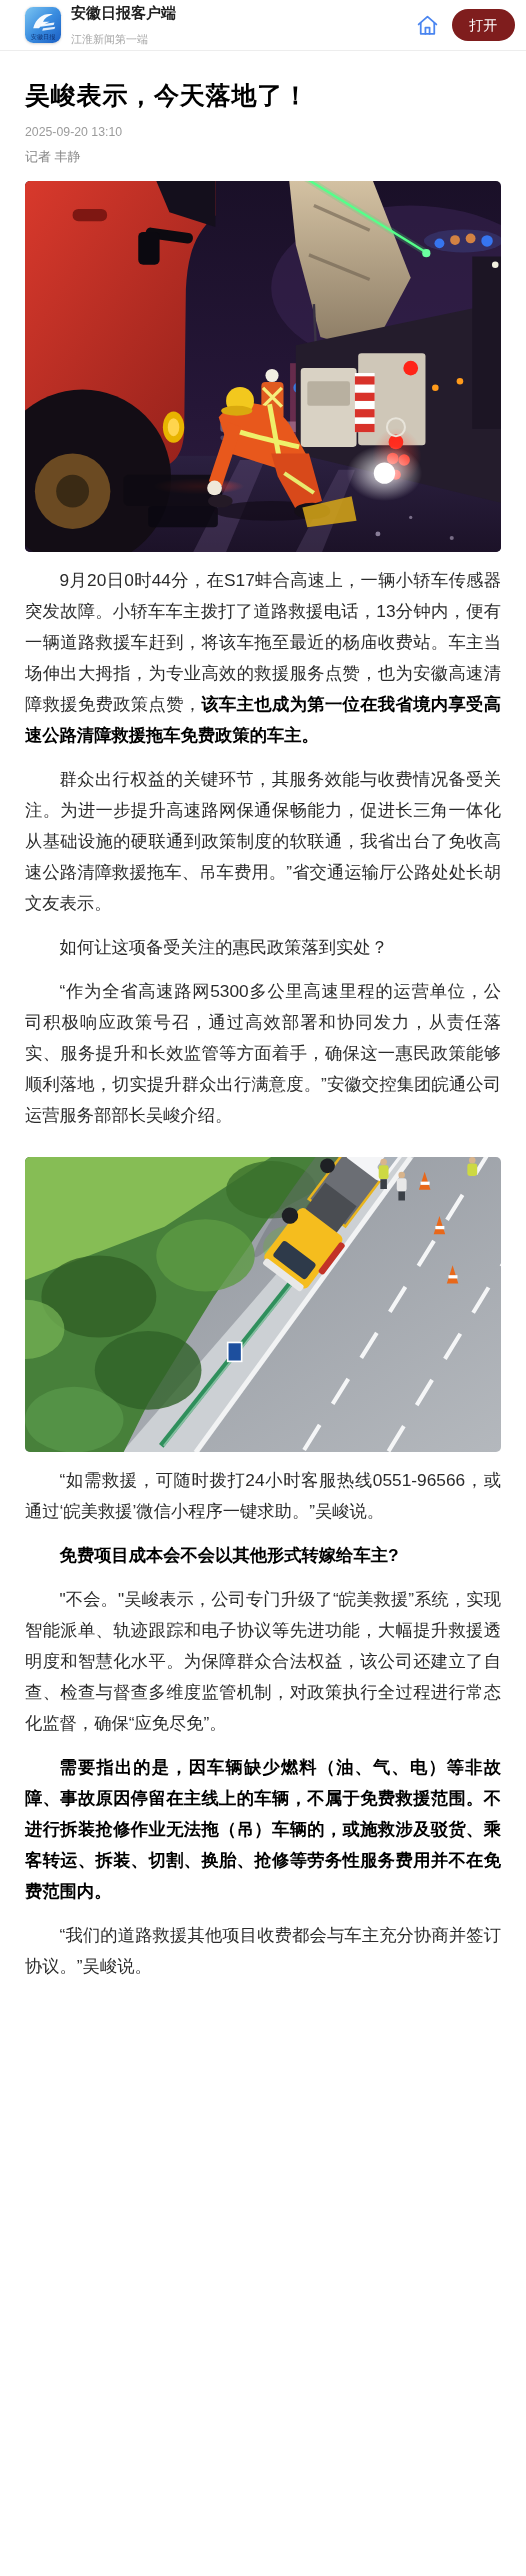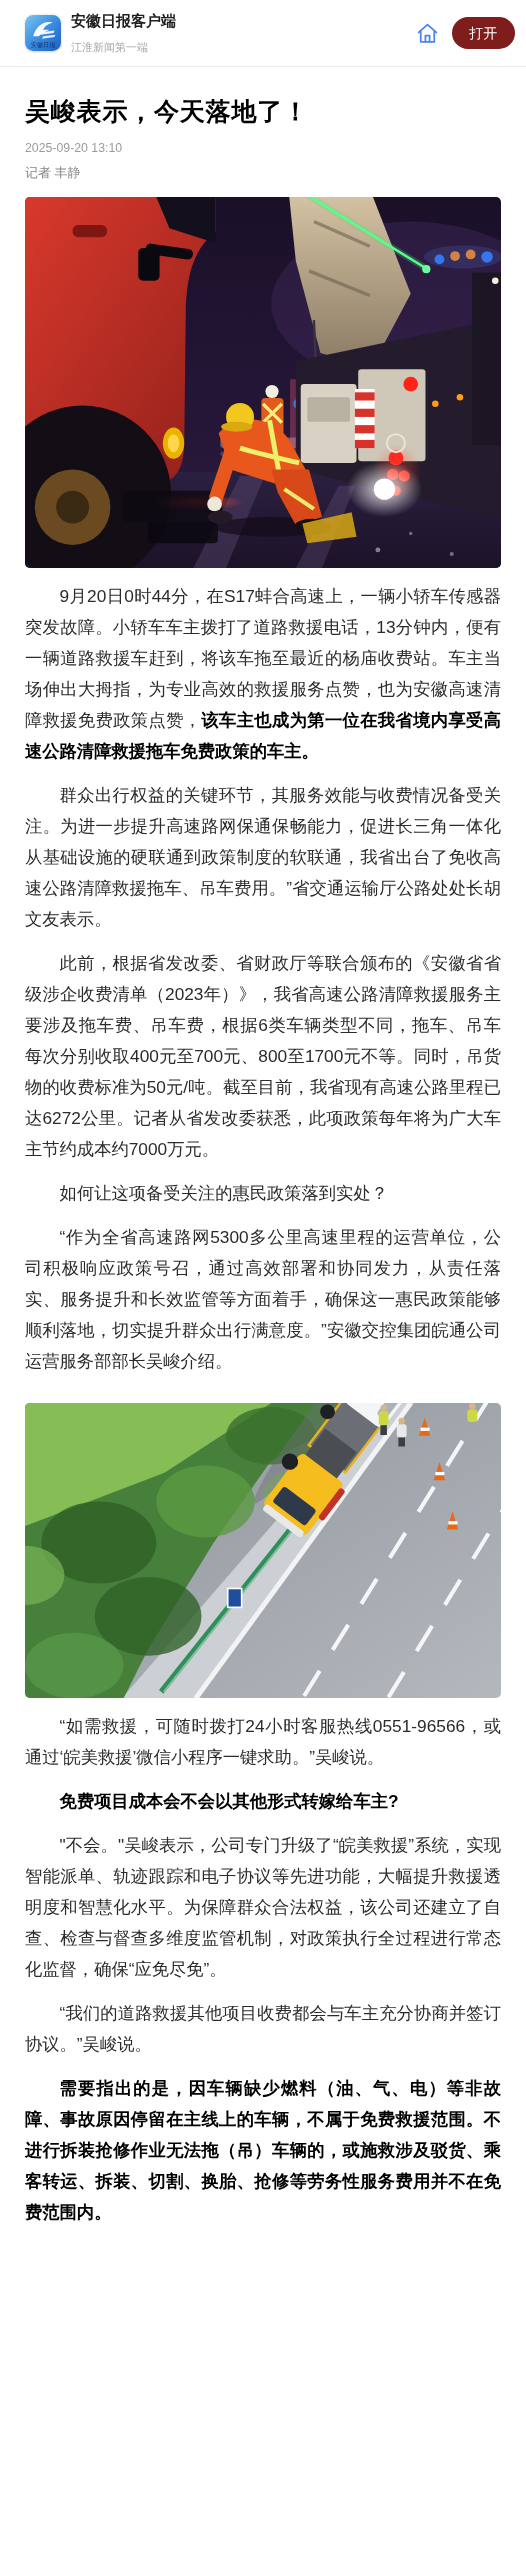--- a/index.html
+++ b/index.html
@@ -4,21 +4,21 @@
 <style>
   * { box-sizing: border-box; margin: 0; padding: 0; }
   html,body { background:#fff; }
   body {
     width: 526px;
     font-family: "Liberation Sans", "DejaVu Sans", sans-serif;
     color: #2b2b2b;
   }
   
   .app-header {
-    height: 67px;
+    height: 51px;
     display: flex;
     align-items: center;
     padding: 0 11.5px 0 25px;
     background: #fff;
     border-bottom: 0.8px solid #ededed;
   }
   .app-icon {
     width: 36px; height: 36px; border-radius: 8.2px; flex: none;
     background: linear-gradient(135deg, #7cc5f2 0%, #3a8de0 50%, #1b5fc4 100%);
     position: relative; overflow: hidden;
@@ -214,21 +214,20 @@
       <polygon points="248,294 264,300 240,372 224,366" fill="#e8581c"></polygon>
       <circle cx="231" cy="374" r="9" fill="#efe8da"></circle>
       <ellipse cx="238" cy="390" rx="15" ry="8" fill="#241a26"></ellipse>
       <polygon points="338,398 398,384 404,414 344,422" fill="#d8a818" opacity="0.85"></polygon>
     </svg>
   </figure>
 
   <div id="body1">
       <p class="para"><span>9月20日0时44分，在S17蚌合高速上，一辆小轿车传感器突发故障。小轿车车主拨打了道路救援电话，13分钟内，便有一辆道路救援车赶到，将该车拖至最近的杨庙收费站。车主当场伸出大拇指，为专业高效的救援服务点赞，也为安徽高速清障救援免费政策点赞，</span><span class="b">该车主也成为第一位在我省境内享受高速公路清障救援拖车免费政策的车主。</span></p>
       <p class="para"><span>群众出行权益的关键环节，其服务效能与收费情况备受关注。为进一步提升高速路网保通保畅能力，促进长三角一体化从基础设施的硬联通到政策制度的软联通，我省出台了免收高速公路清障救援拖车、吊车费用。”省交通运输厅公路处处长胡文友表示。</span></p>
-      <p class="para"><span>此前，根据省发改委、省财政厅等联合颁布的《安徽省省级涉企收费清单（2023年）》，我省高速公路清障救援服务主要涉及拖车费、吊车费，根据6类车辆类型不同，拖车、吊车每次分别收取400元至700元、800至1700元不等。同时，吊货物的收费标准为50元/吨。截至目前，我省现有高速公路里程已达6272公里。记者从省发改委获悉，此项政策每年将为广大车主节约成本约7000万元。</span></p>
       <p class="para"><span>如何让这项备受关注的惠民政策落到实处？</span></p>
       <p class="para"><span>“作为全省高速路网5300多公里高速里程的运营单位，公司积极响应政策号召，通过高效部署和协同发力，从责任落实、服务提升和长效监管等方面着手，确保这一惠民政策能够顺利落地，切实提升群众出行满意度。”安徽交控集团皖通公司运营服务部部长吴峻介绍。</span></p>
     </div>
 
   <figure class="photo photo2">
     <svg viewBox="0 0 580 360">
       <defs>
         <linearGradient id="dayroad" x1="0" y1="0" x2="1" y2="1">
           <stop offset="0" stop-color="#8e939b"></stop>
             <stop offset="1" stop-color="#b4b8bd"></stop>
@@ -292,18 +291,18 @@
         <circle cx="545" cy="4" r="4" fill="#d8b48c"></circle>
           <rect x="539" y="8" width="12" height="15" rx="3" fill="#cdd943"></rect>
       </g>
     </svg>
   </figure>
 
   <div id="body2">
       <p class="para"><span>“如需救援，可随时拨打24小时客服热线0551-96566，或通过‘皖美救援’微信小程序一键求助。”吴峻说。</span></p>
       <p class="para"><span class="b">免费项目成本会不会以其他形式转嫁给车主?</span></p>
       <p class="para"><span>"不会。"吴峻表示，公司专门升级了“皖美救援”系统，实现智能派单、轨迹跟踪和电子协议等先进功能，大幅提升救援透明度和智慧化水平。为保障群众合法权益，该公司还建立了自查、检查与督查多维度监管机制，对政策执行全过程进行常态化监督，确保“应免尽免”。</span></p>
+      <p class="para"><span class="b">需要指出的是，因车辆缺少燃料（油、气、电）等非故障、事故原因停留在主线上的车辆，不属于免费救援范围。不进行拆装抢修作业无法拖（吊）车辆的，或施救涉及驳货、乘客转运、拆装、切割、换胎、抢修等劳务性服务费用并不在免费范围内。</span></p>
       <p class="para"><span>“我们的道路救援其他项目收费都会与车主充分协商并签订协议。”吴峻说。</span></p>
-      <p class="para"><span class="b">需要指出的是，因车辆缺少燃料（油、气、电）等非故障、事故原因停留在主线上的车辆，不属于免费救援范围。不进行拆装抢修作业无法拖（吊）车辆的，或施救涉及驳货、乘客转运、拆装、切割、换胎、抢修等劳务性服务费用并不在免费范围内。</span></p>
     </div>
 
 </main>
 
 
 </body></html>

